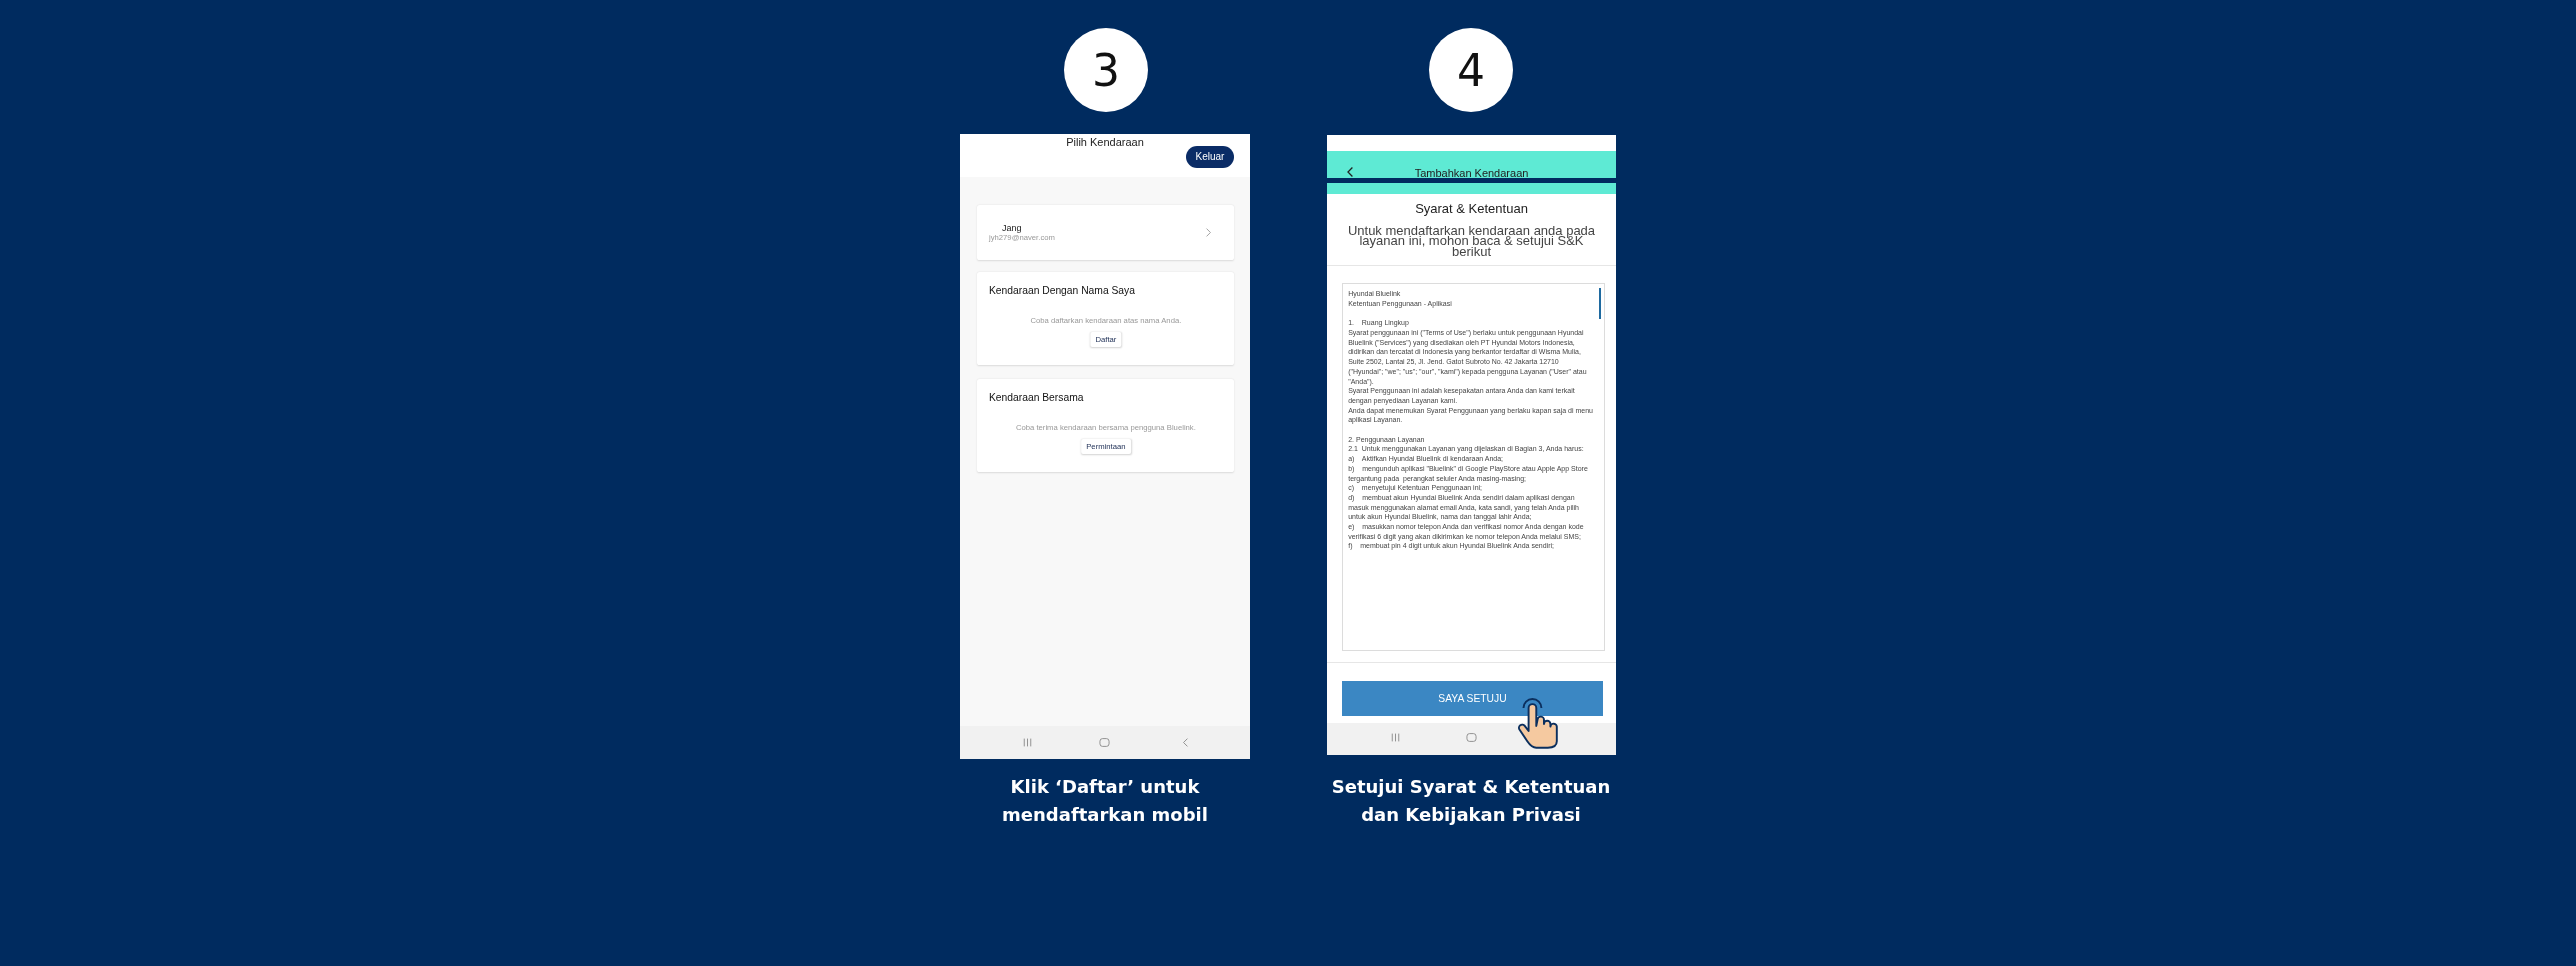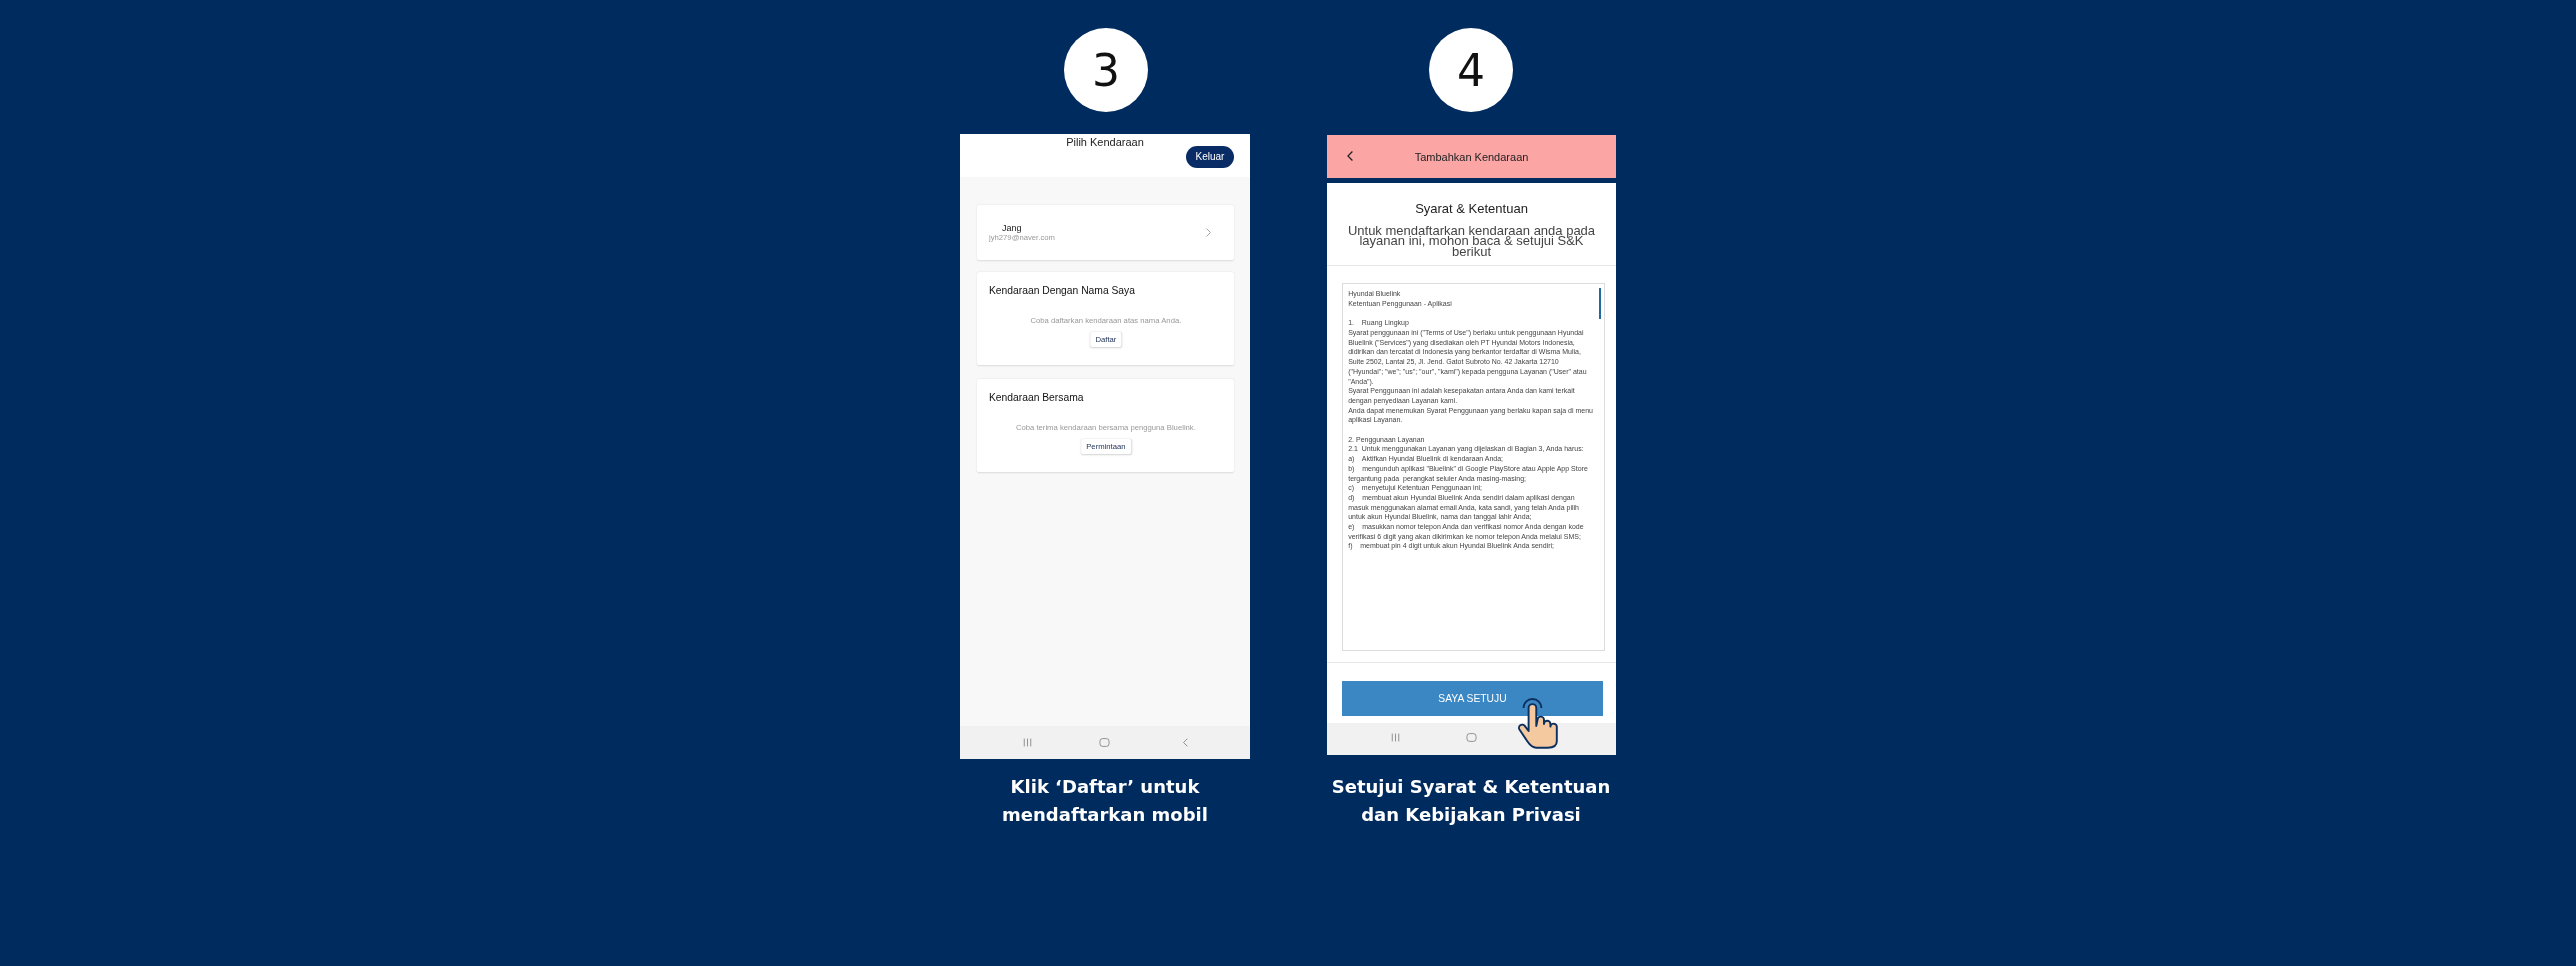--- a/index.html
+++ b/index.html
@@ -39,21 +39,21 @@
     position:absolute; top:60px; left:50%; transform:translateX(-50%); background:#fff; border:none;
     box-shadow:0 0.6px 1.9px rgba(0,0,0,0.18); border-radius:1.9px; padding:3.2px 5.2px; font-size:7.7px; color:#1d2e55;
     font-family:"Liberation Sans", sans-serif;
   }
   .card-my { top:138px; height:93px; }
   .card-shared { top:245px; height:93px; }
   .navbar { position:absolute; left:0; bottom:0; width:100%; height:33px; background:#f1f1f1; }
   .nav-icon { position:absolute; top:10.3px; width:13px; height:13px; }
   
   #phone4 { left:1327px; top:135px; width:289px; height:620px; }
-  #phone4 .appbar { position:absolute; left:0; top:0; width:100%; height:43px; background:#fca5a5; }
+  #phone4 .appbar { position:absolute; left:0; top:16px; width:100%; height:43px; background:#5eead4; }
   .back-icon { position:absolute; left:16.7px; top:14px; width:13px; height:14px; }
   #phone4 .appbar-title { position:absolute; left:0; right:0; top:15.5px; text-align:center; font-size:11px; color:#222; }
   .navy-strip { position:absolute; left:0; top:43px; width:100%; height:5.2px; background:#002b5f; }
   .tc-title { position:absolute; left:0; right:0; top:66px; text-align:center; font-size:13px; color:#222; }
   .tc-sub { position:absolute; left:13px; right:13px; top:91px; text-align:center; font-size:13px; line-height:10.3px; color:#444; }
   .divider { position:absolute; left:0; right:0; height:0.6px; background:#e6e6e6; }
   .tc-box {
     position:absolute; left:15px; top:148px; width:261px; height:366px; border:0.6px solid #dcdcdc; background:#fff;
     overflow:hidden;
   }

